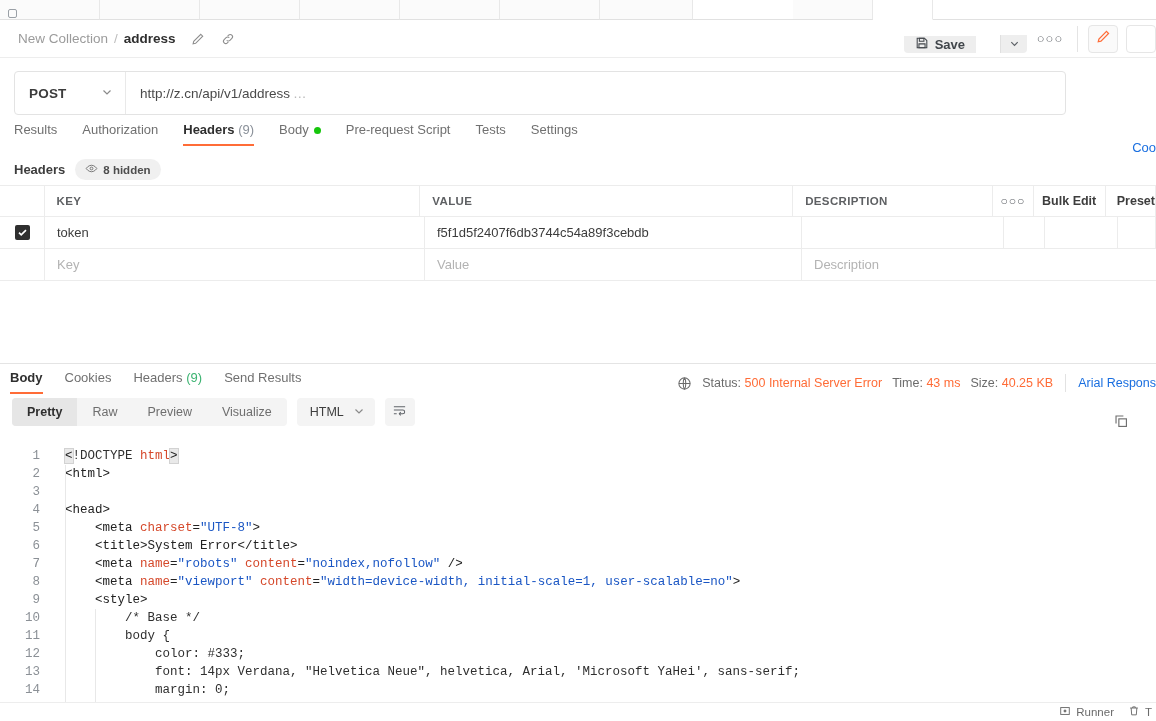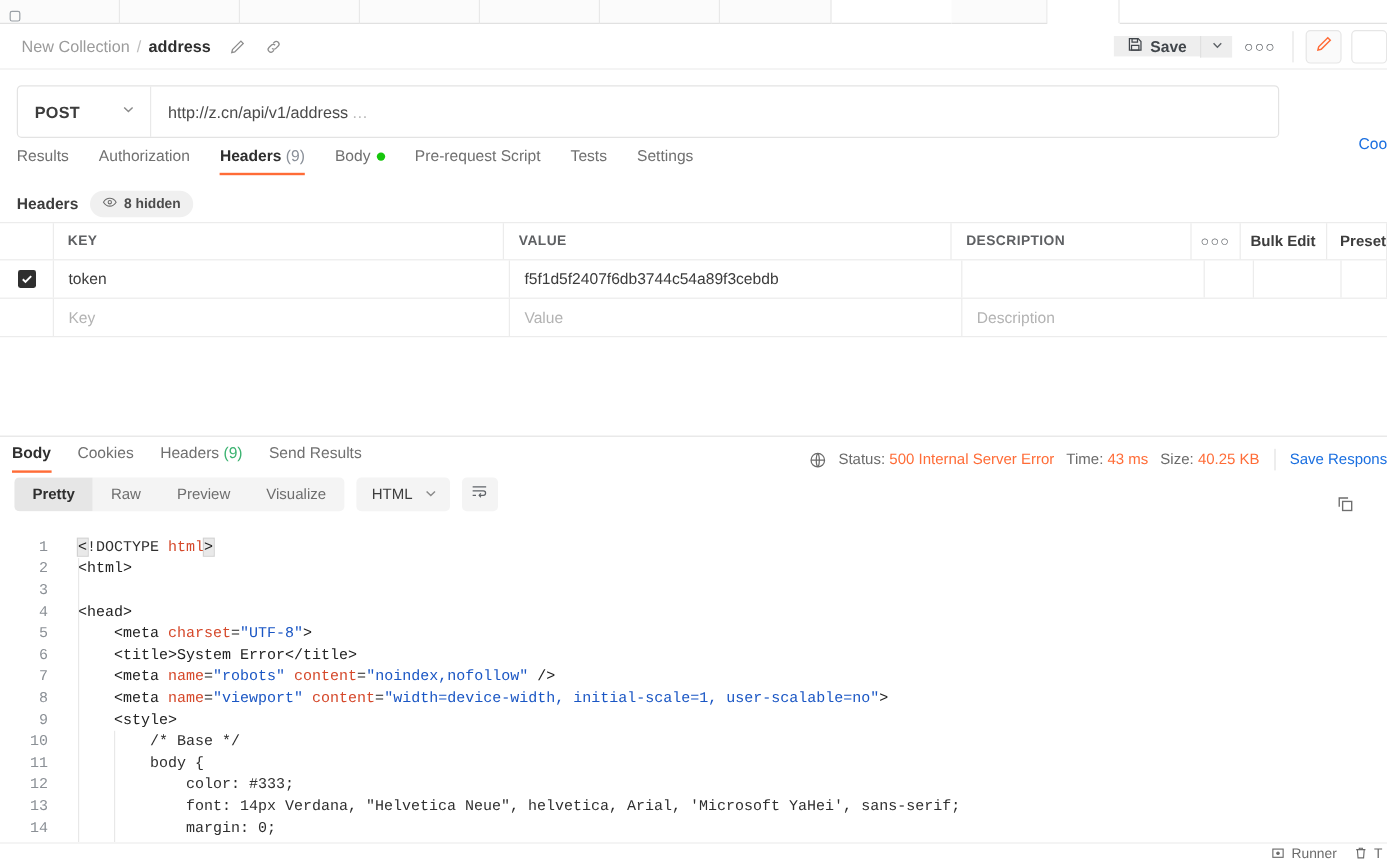--- a/index.html
+++ b/index.html
@@ -37,21 +37,21 @@
   }
   .crumbs { display:flex; align-items:center; margin-left:18px; gap:6px; }
   .crumb-collection { font-size:13.5px; color:#9b9b9b; }
   .crumb-sep { font-size:13.5px; color:#bdbdbd; }
   .crumb-name { font-size:13.5px; color:#2f2f2f; font-weight:700; }
   .crumb-ico { margin-left:8px; width:16px; height:16px; display:inline-flex;
                align-items:center; justify-content:center; color:#8d8d8d; cursor:pointer; }
   .crumb-ico svg { display:block; }
 
   .topright { margin-left:auto; display:flex; align-items:center; padding-right:0; height:38px; }
-  .savegrp { display:flex; align-items:center; height:28px; border-radius:4px; overflow:hidden; }
+  .savegrp { display:flex; align-items:flex-end; height:28px; border-radius:4px; overflow:hidden;gap:24px; }
   .savebtn {
     display:flex; align-items:center; gap:6px; padding:0 11px;
     background:#eeeeee; color:#41464b; font-size:13px; font-weight:700; cursor:pointer;
   }
   .savecaret {
     width:27px; background:#eeeeee; display:flex; align-items:center; justify-content:center;
     border-left:1px solid #e0e0e0; cursor:pointer; color:#5f6368;
   }
   .dots-btn { width:34px; height:28px; display:flex; align-items:center; justify-content:center;
               cursor:pointer; color:#5f6368; font-size:13px; letter-spacing:1px; margin-left:6px; }
@@ -90,21 +90,21 @@
   
   .reqtabs {
     position:absolute; top:122px; left:0; width:1156px; height:28px;
     display:flex; align-items:flex-start; padding-left:14px; gap:25px;
   }
   .rtab { font-size:13px; color:#707070; cursor:pointer; padding-bottom:7px; white-space:nowrap; }
   .rtab.active { color:#2f2f2f; font-weight:700; border-bottom:2px solid #ff6c37; }
   .rtab .cnt { color:#9aa0a6; }
   .rtab.active .cnt { color:#8a9099; font-weight:400; }
   .greendot { display:inline-block; width:7px; height:7px; border-radius:50%; background:#16c60c; margin-left:5px; vertical-align:middle; }
-  .cookies-link { position:absolute; right:0px; top:112px; font-size:13px; color:#1a6fe0; cursor:pointer; white-space:nowrap; }
+  .cookies-link { position:absolute; right:0px; top:140px; font-size:13px; color:#1a6fe0; cursor:pointer; white-space:nowrap; }
 
   
   .subhdr { position:absolute; top:156px; left:0; width:1156px; height:27px; display:flex; align-items:center; padding-left:14px; gap:10px; }
   .subhdr .lbl { font-size:13px; font-weight:700; color:#3d3d3d; }
   .hidden-pill {
     display:flex; align-items:center; gap:5px; background:#f0f0f0; border-radius:11px;
     padding:3px 10px; font-size:11.5px; font-weight:700; color:#4d4d4d; cursor:pointer;
   }
 
   
@@ -354,21 +354,21 @@
     <span class="globe">
       <svg width="15" height="15" viewBox="0 0 16 16" fill="none" stroke="currentColor" stroke-width="1.1">
         <circle cx="8" cy="8" r="6"></circle>
           <path d="M2 8h12M8 2c1.8 2 1.8 10 0 12M8 2C6.2 4 6.2 12 8 14"></path>
       </svg>
     </span>
     <span><span class="k">Status:</span> <span class="v">500 Internal Server Error</span></span>
     <span><span class="k">Time:</span> <span class="v">43 ms</span></span>
     <span><span class="k">Size:</span> <span class="v">40.25 KB</span></span>
     <span class="sep"></span>
-    <span class="savelink">Save Respons</span>
+    <span class="savelink">Arial Respons</span>
   </div>
 
   <div class="rtoolbar">
     <div class="seg">
       <div class="s on">Pretty</div>
       <div class="s">Raw</div>
       <div class="s">Preview</div>
       <div class="s">Visualize</div>
     </div>
     <div class="fmtsel">

